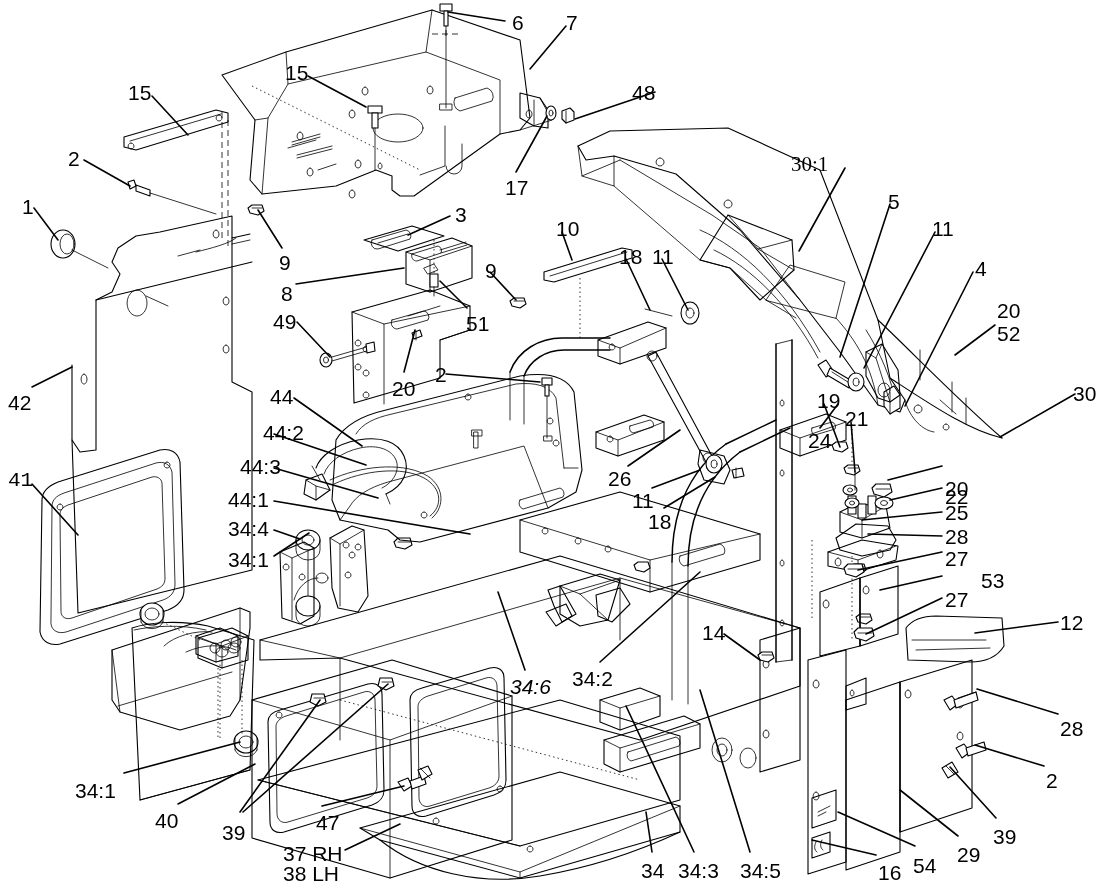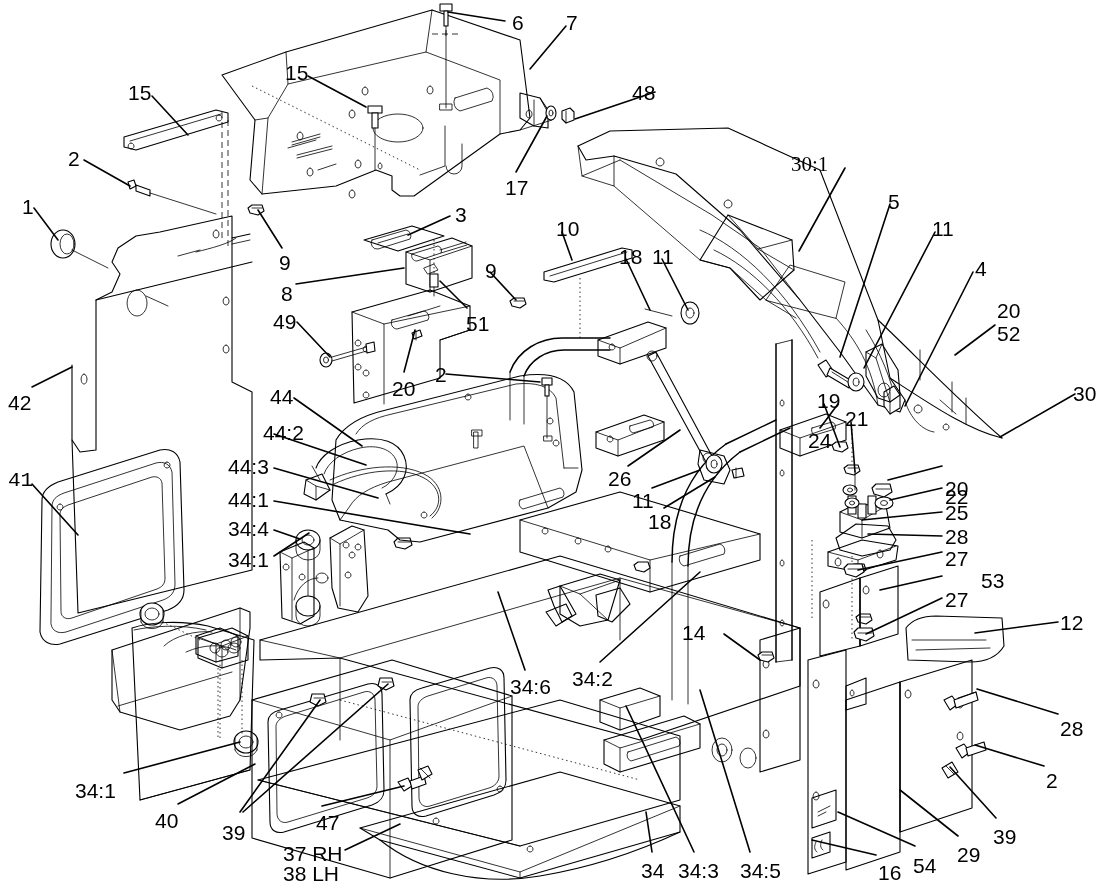--- a/index.html
+++ b/index.html
@@ -721,37 +721,37 @@
       <div class="callout" style="left: 392px; top: 378px;">20</div>
       <div class="callout" style="left: 1073px; top: 383px;">30</div>
       <div class="callout" style="left: 435px; top: 364px;">2</div>
       <div class="callout" style="left: 8px; top: 392px;">42</div>
       <div class="callout" style="left: 817px; top: 390px;">19</div>
       <div class="callout" style="left: 845px; top: 408px;">21</div>
       <div class="callout" style="left: 270px; top: 386px;">44</div>
       <div class="callout" style="left: 228px; top: 422px; margin-left: 35px;">44:2</div>
       <div class="callout" style="left: 808px; top: 430px;">24</div>
       <div class="callout" style="left: 945px; top: 456px; margin-top: 30px;">22</div>
-      <div class="callout" style="left: 228px; top: 456px;">44:3</div>
+      <div class="callout" style="left: 240px; top: 456px;">44:3</div>
       <div class="callout" style="left: 945px; top: 478px;">20</div>
       <div class="callout" style="left: 608px; top: 468px;">26</div>
       <div class="callout" style="left: 632px; top: 490px;">11</div>
       <div class="callout" style="left: 228px; top: 489px;">44:1</div>
       <div class="callout" style="left: 945px; top: 502px;">25</div>
       <div class="callout" style="left: 648px; top: 511px;">18</div>
       <div class="callout" style="left: 228px; top: 518px;">34:4</div>
       <div class="callout" style="left: 945px; top: 526px;">28</div>
       <div class="callout" style="left: 945px; top: 548px;">27</div>
       <div class="callout" style="left: 228px; top: 549px;">34:1</div>
       <div class="callout" style="left: 945px; top: 570px; margin-left: 36px;">53</div>
       <div class="callout" style="left: 945px; top: 589px;">27</div>
       <div class="callout" style="left: 8px; top: 470px; font-family: Liberation Mono, monospace;">41</div>
       <div class="callout" style="left: 1060px; top: 612px;">12</div>
-      <div class="callout" style="left: 682px; top: 622px;">14</div>
-      <div class="callout" style="left: 510px; top: 676px;">34:6</div>
+      <div class="callout" style="left: 702px; top: 622px;">14</div>
+      <div class="callout" style="left: 510px; top: 676px; font-style: italic;">34:6</div>
       <div class="callout" style="left: 572px; top: 668px;">34:2</div>
       <div class="callout" style="left: 1060px; top: 718px;">28</div>
       <div class="callout" style="left: 75px; top: 780px;">34:1</div>
       <div class="callout" style="left: 1046px; top: 770px;">2</div>
       <div class="callout" style="left: 155px; top: 810px;">40</div>
       <div class="callout" style="left: 222px; top: 822px;">39</div>
       <div class="callout" style="left: 316px; top: 812px;">47</div>
       <div class="callout" style="left: 993px; top: 826px;">39</div>
       <div class="callout" style="left: 957px; top: 844px;">29</div>
       <div class="callout" style="left: 913px; top: 855px;">54</div>

